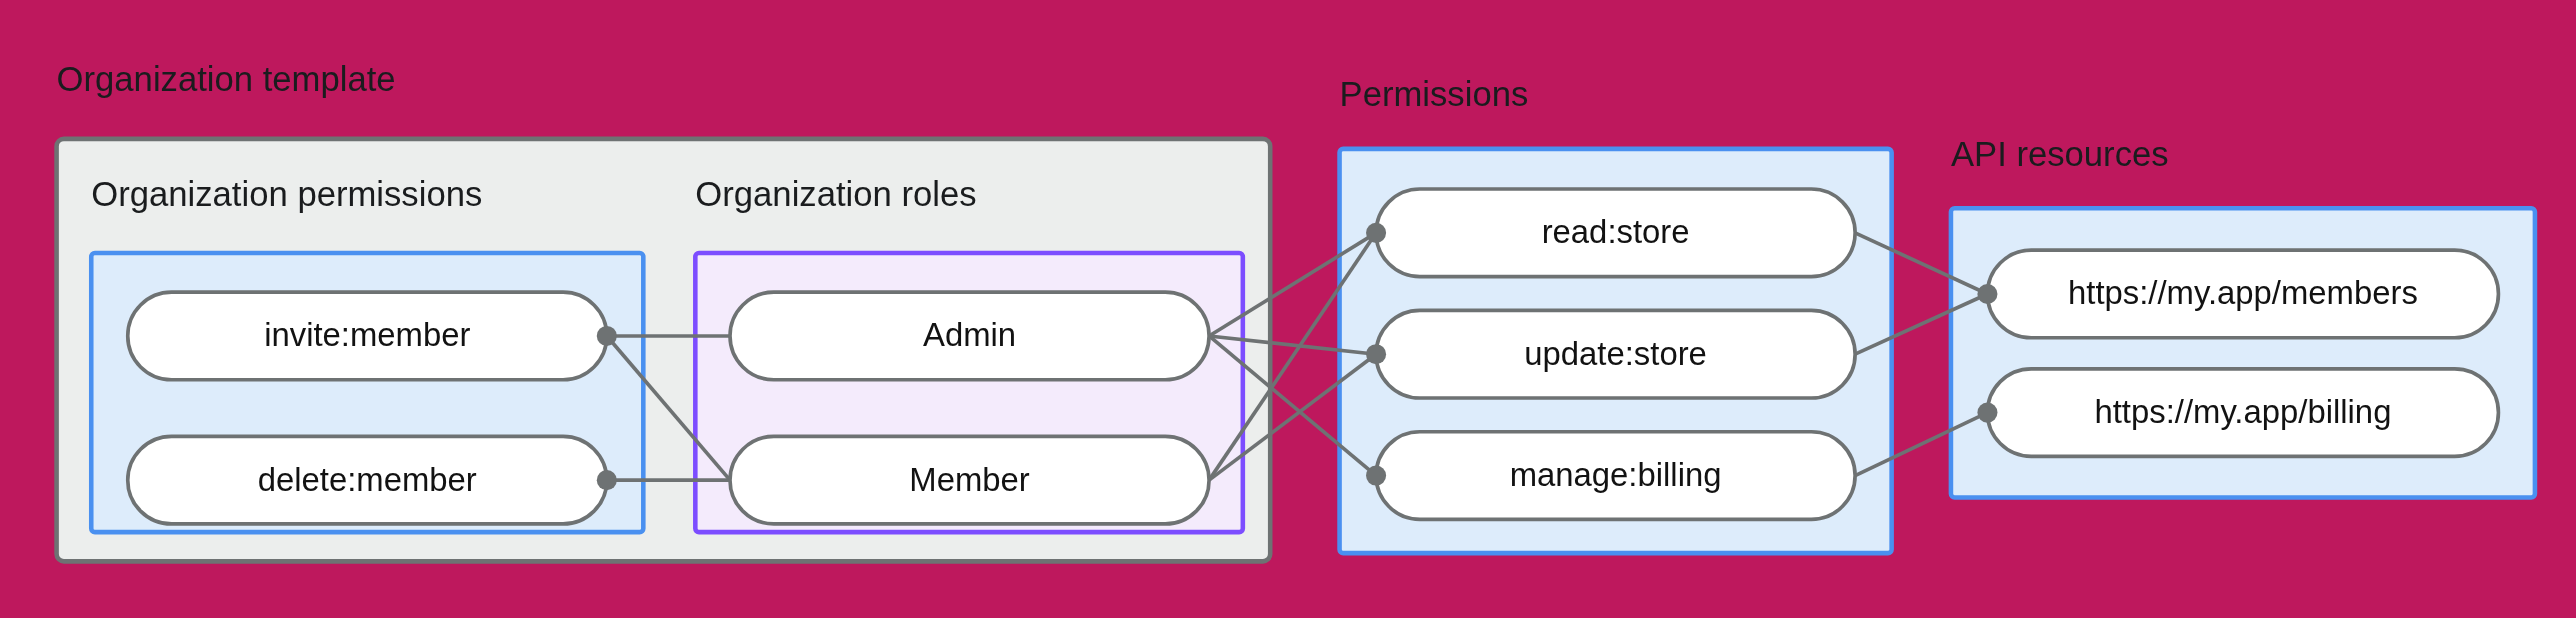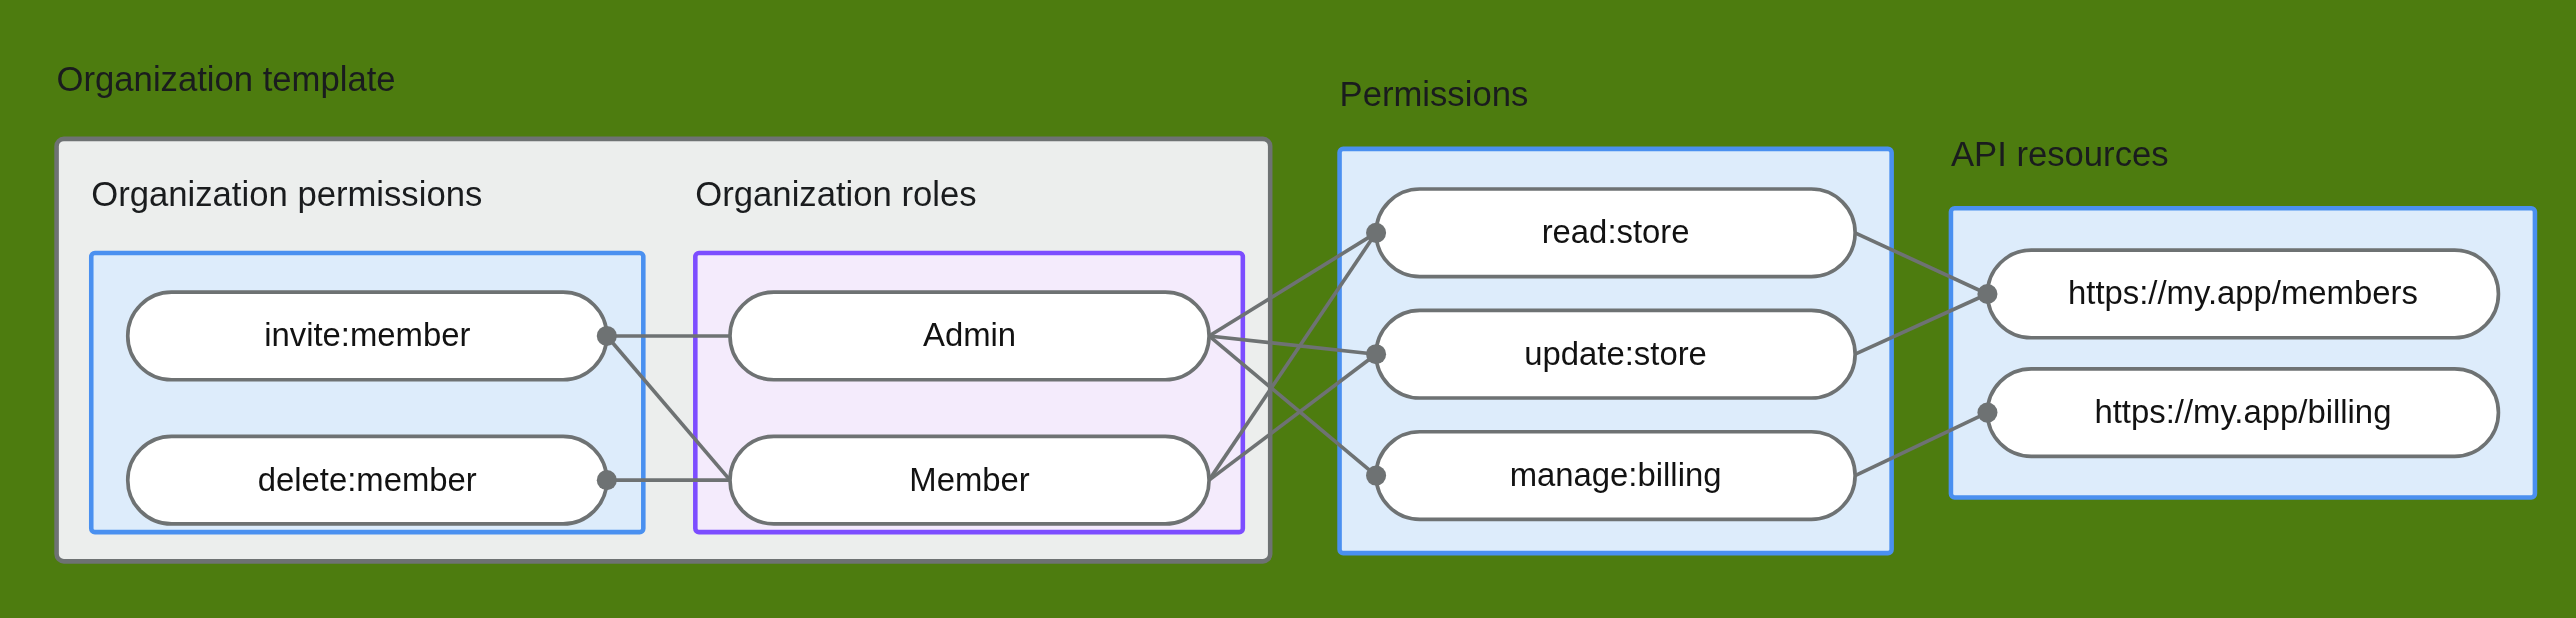--- a/index.html
+++ b/index.html
@@ -8,21 +8,21 @@
     background: #f6f7f7;
   }
   body {
     font-family: "Liberation Sans", sans-serif;
     -webkit-font-smoothing: antialiased;
   }
   #canvas {
     position: relative;
     width: 2576px;
     height: 619px;
-    background: #4d7c0f;
+    background: #be185d;
     overflow: hidden;
   }
   svg.diagram {
     position: absolute;
     top: 0;
     left: 0;
     width: 2576px;
     height: 619px;
   }
   .group-title {

